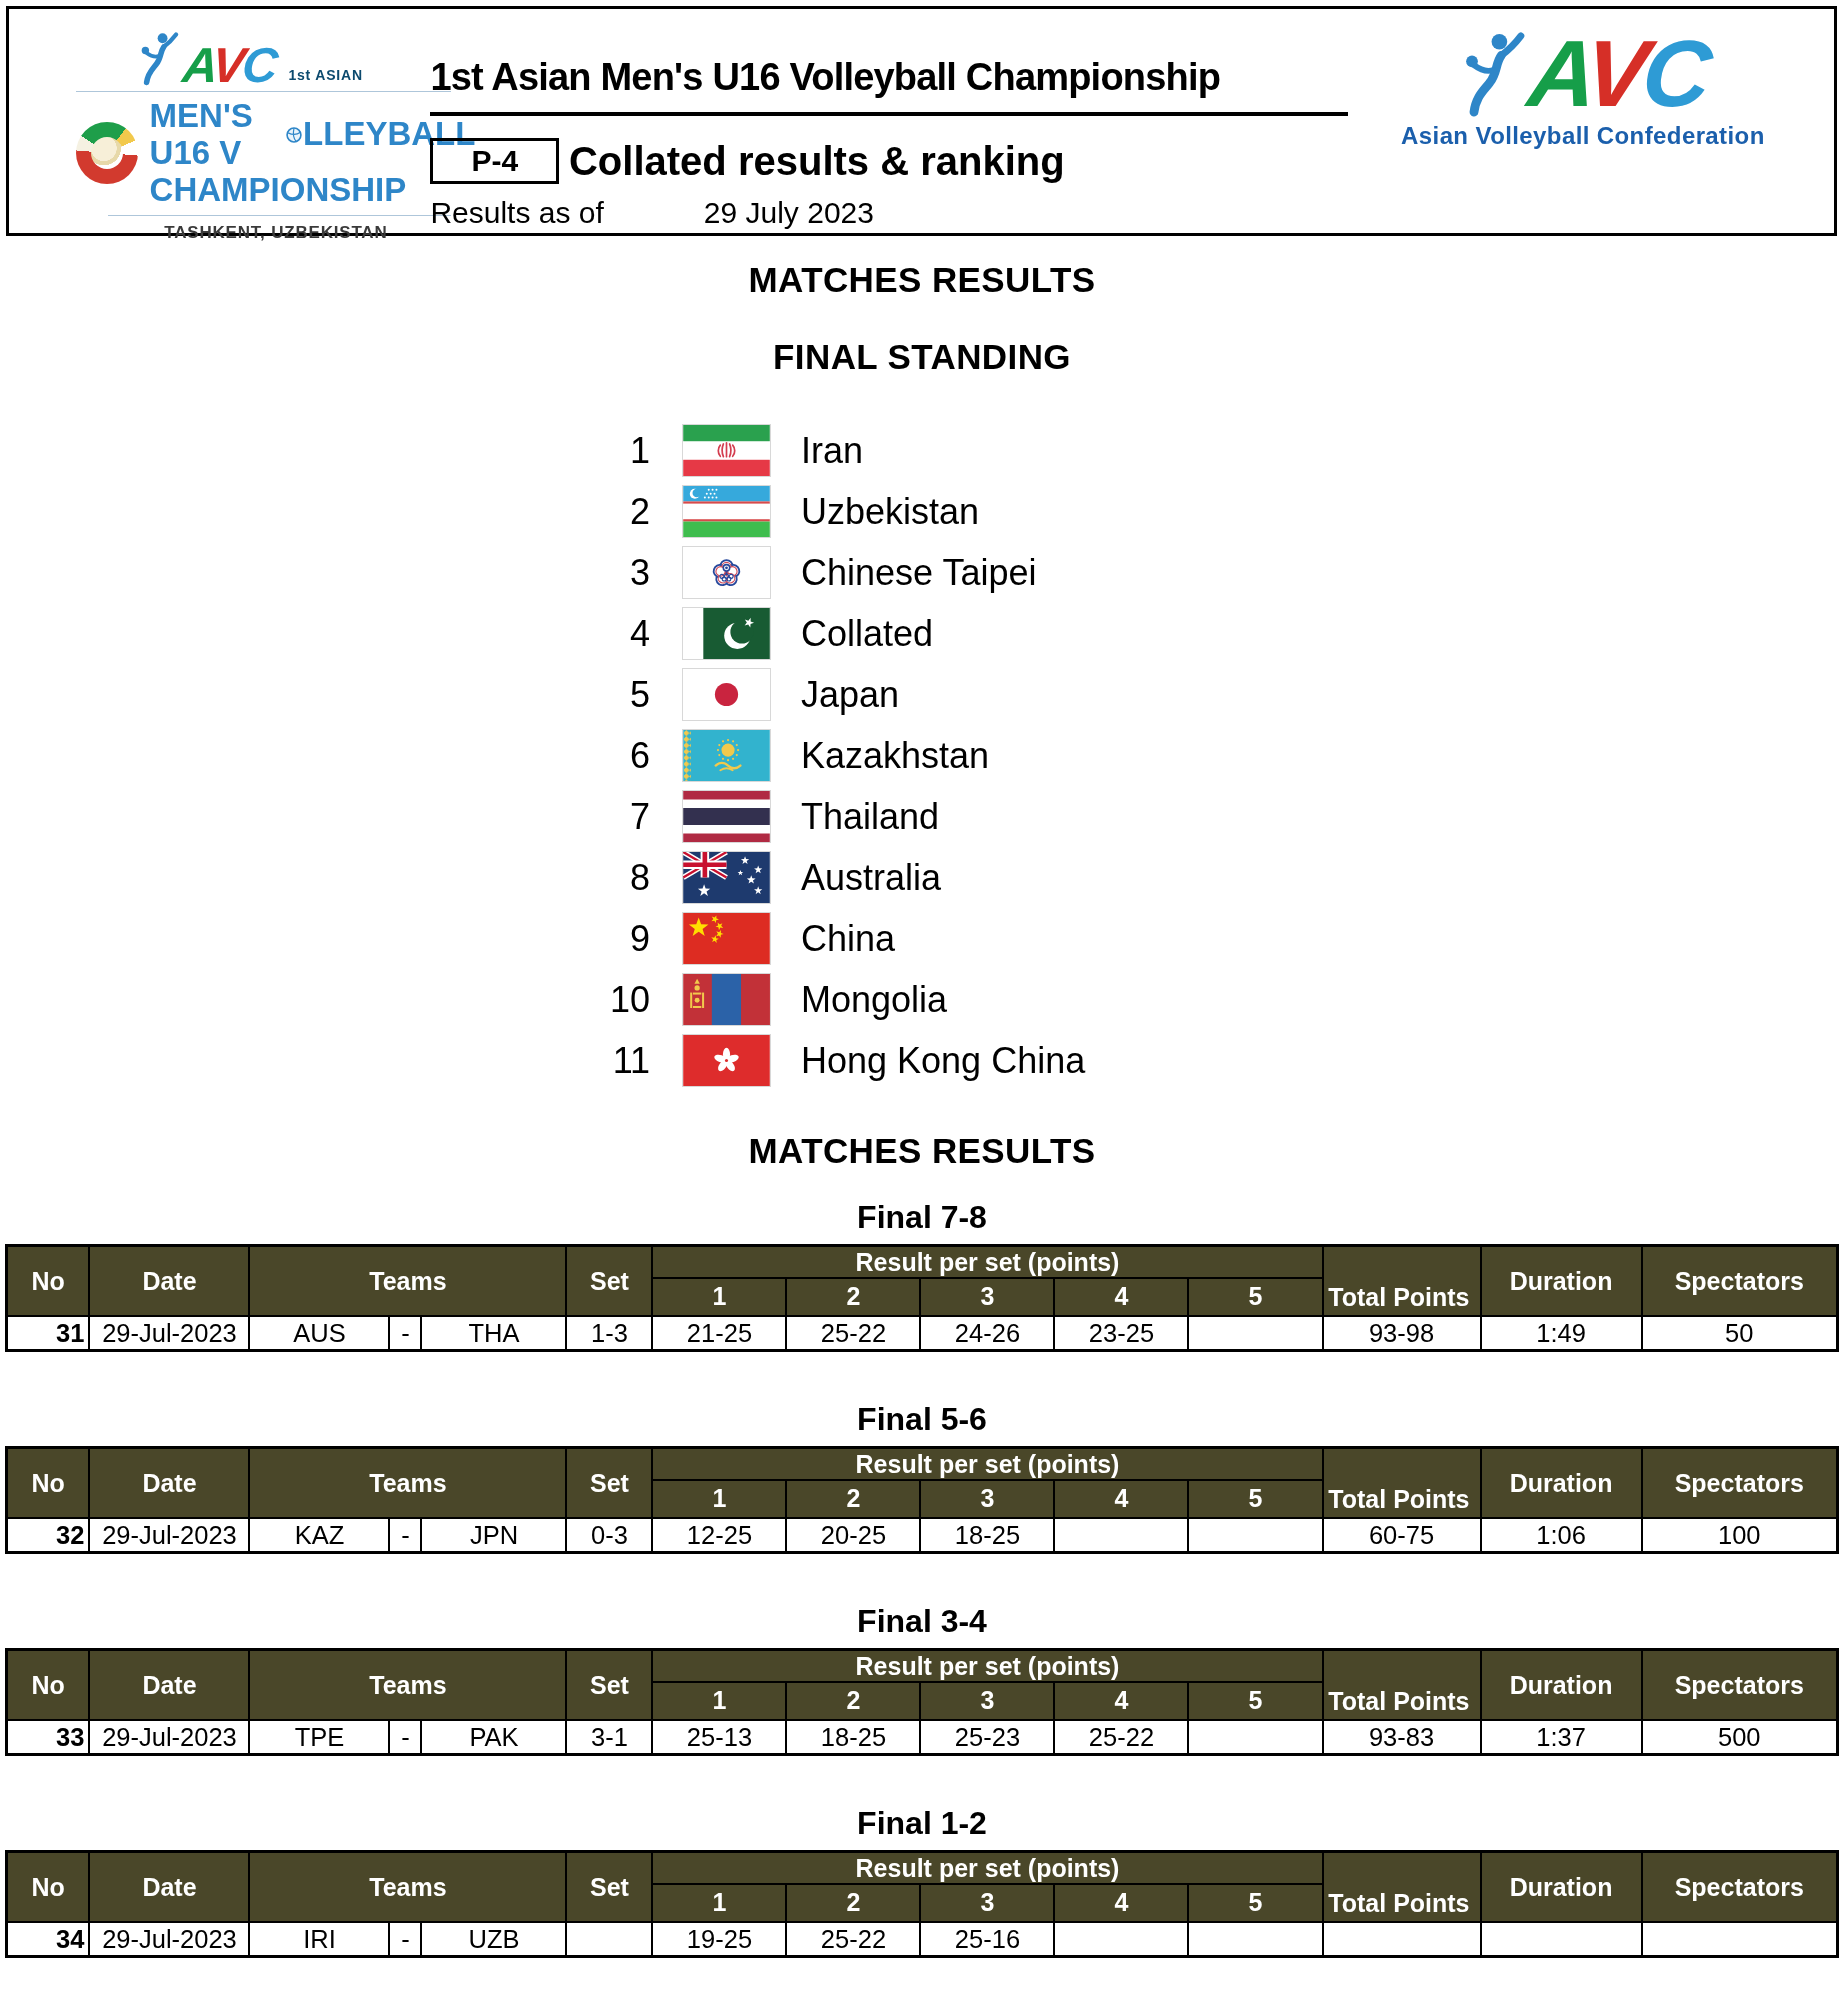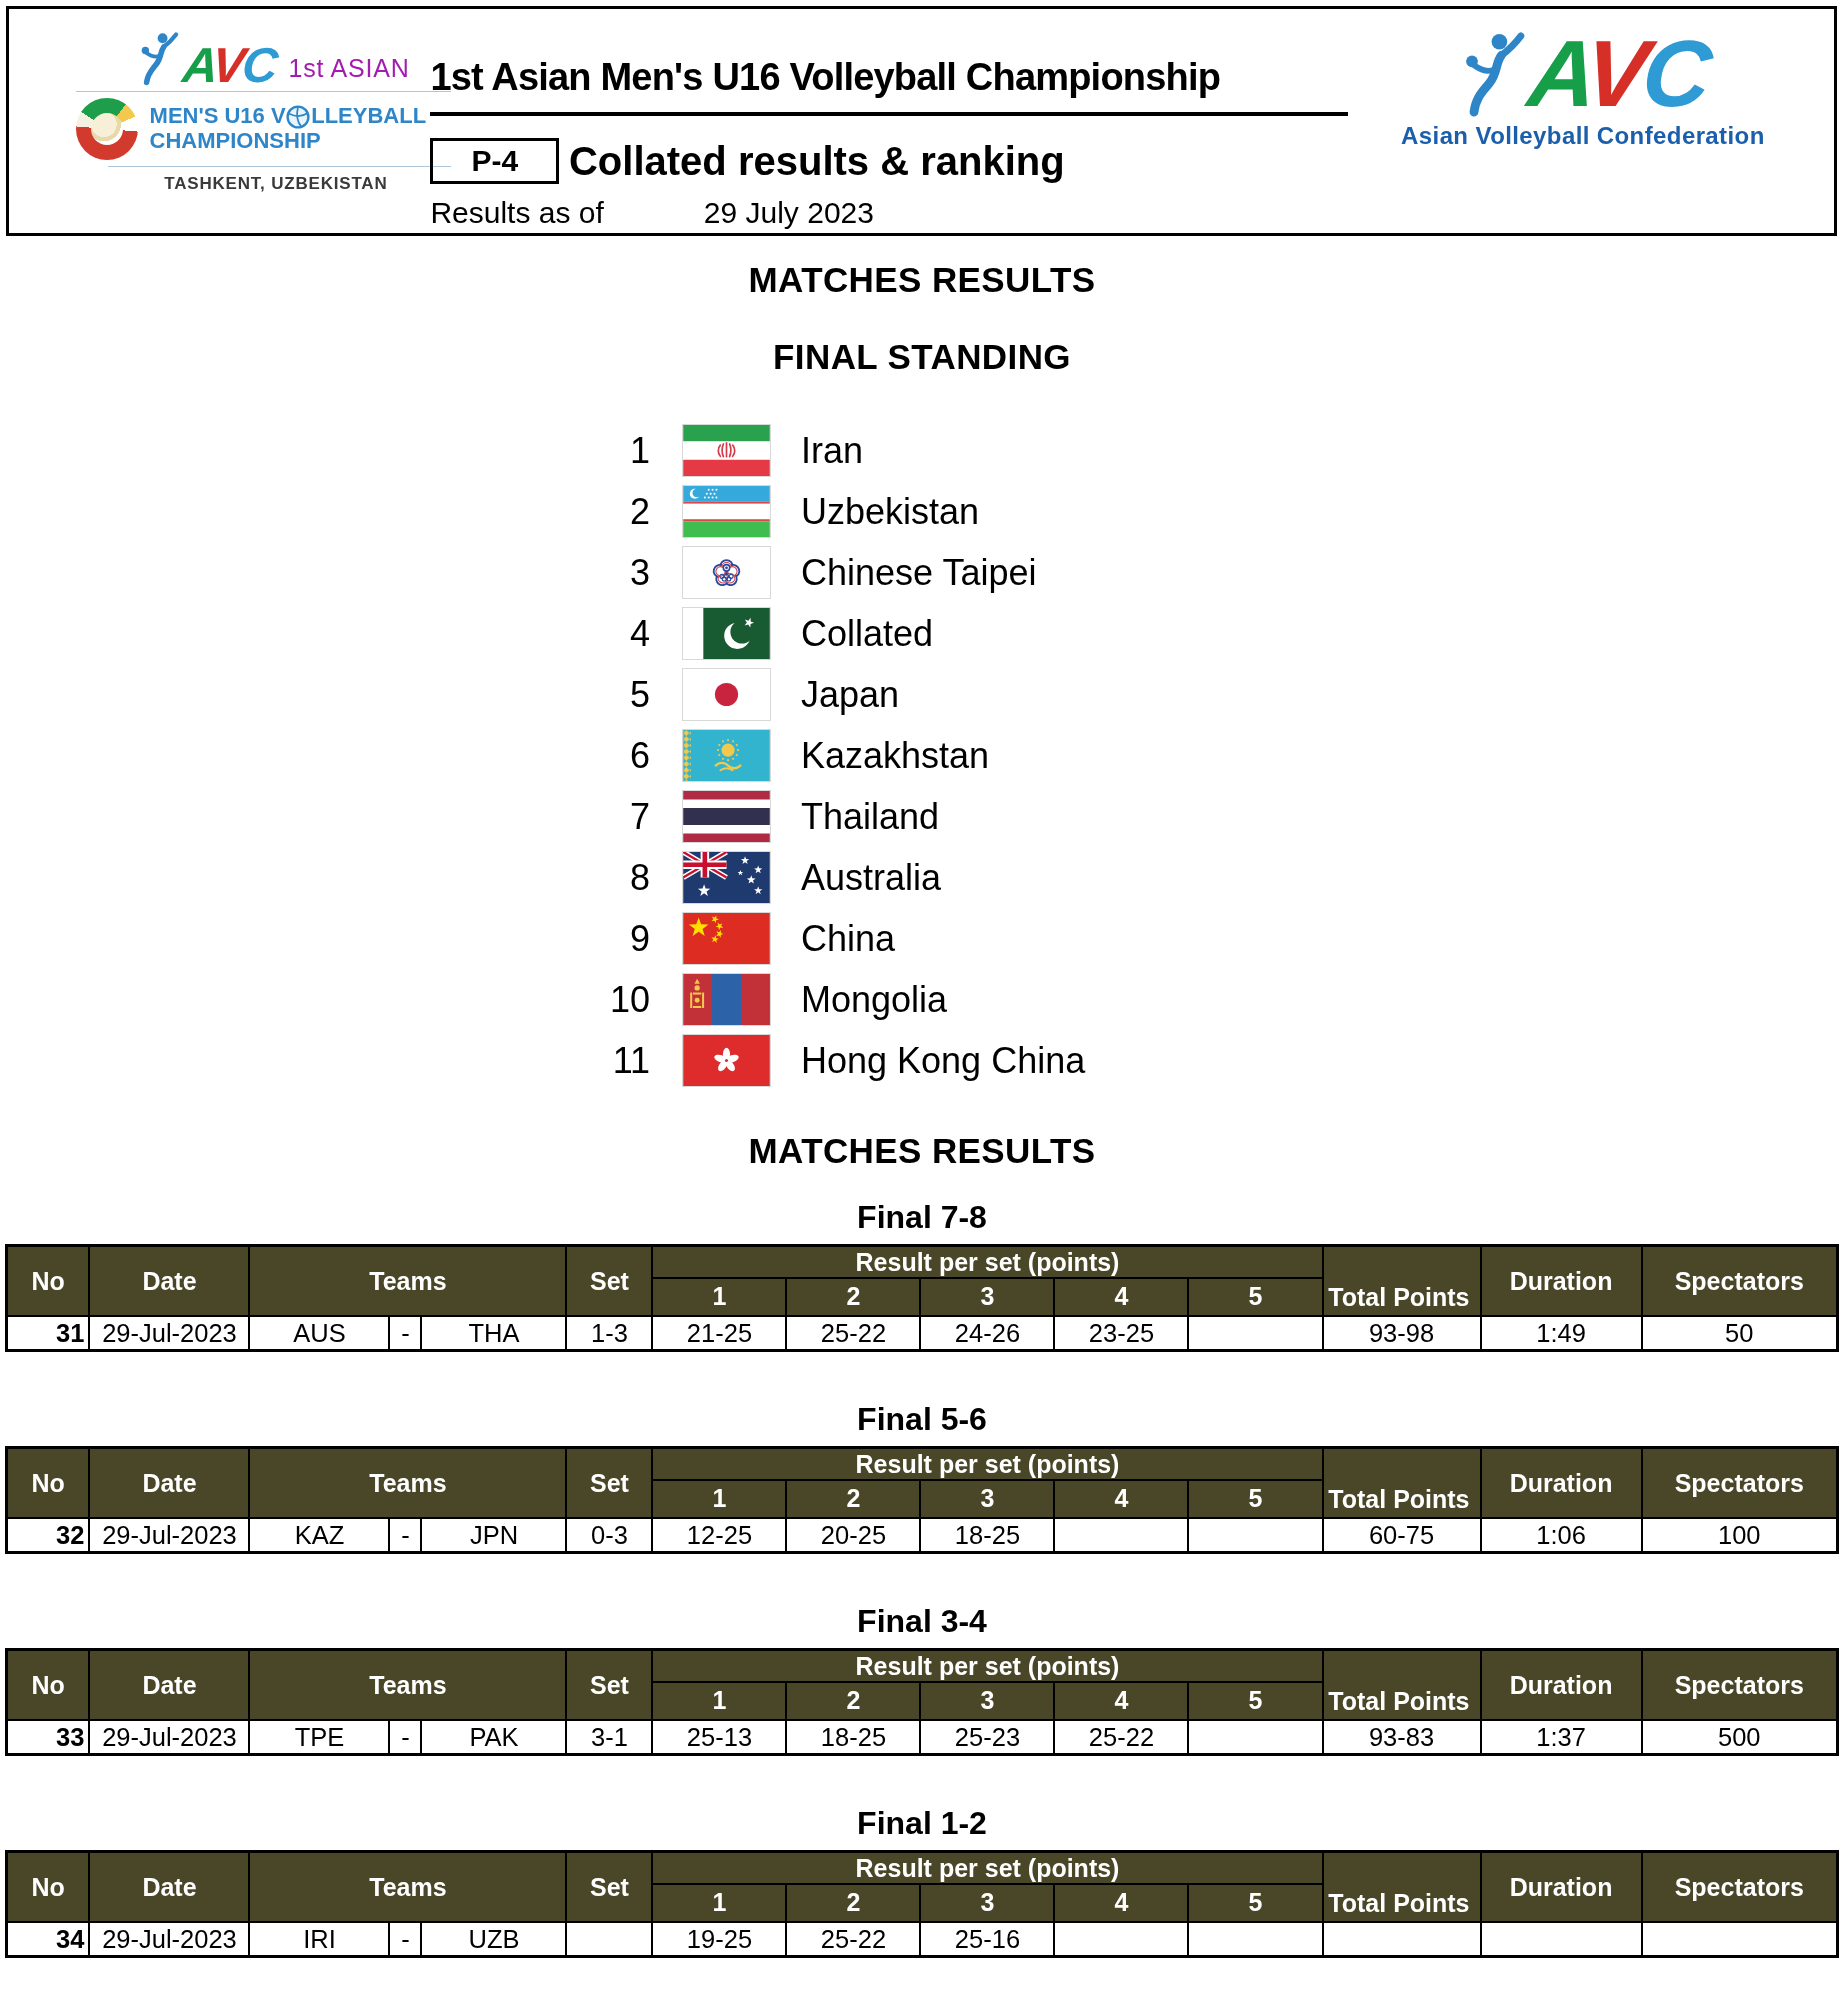--- a/index.html
+++ b/index.html
@@ -15,29 +15,29 @@
     border:3.2px solid #000; position:relative; background:#fff;
   }
   
   .left-logo { position:absolute; left:67px; top:21px; width:399px; }
   .l-row1 { display:flex; align-items:flex-end; margin-left:62px; }
   .avc-word { font-style:italic; font-weight:bold; letter-spacing:-2.4px; display:inline-block; transform:skewX(-6deg); line-height:0.9; }
   .avc-word .a { color:#169E49; }
   .avc-word .v { color:#D62F27; }
   .avc-word .c { color:#2E9BD5; }
   .left-logo .avc-word { font-size:49px; margin-left:1.6px; }
-  .edition { font-size:25px; font-weight:normal; color:#a21caf; margin:0 0 4.8px 12.8px; letter-spacing:0.8px; }
+  .edition { font-size:14px; font-weight:bold; color:#0c4a6e; margin:0 0 4.8px 12.8px; letter-spacing:0.8px; }
   .l-sep { border-top:1.6px solid #AEC6DA; width:375px; margin:3.2px 0 6.4px 0; }
   .l-row2 { display:flex; align-items:center; }
   .emblem { width:62px; height:62px; border-radius:50%; flex:0 0 auto;
     background:conic-gradient(from 210deg,#D23A2E 0 18%,#F5F1E2 18% 26%,#1E9E4A 26% 52%,#F2C94C 52% 60%,#ffffff 60% 68%,#D23A2E 68% 100%);
     position:relative; }
   .emblem::after { content:""; position:absolute; left:15px; top:15px; width:32px; height:32px; border-radius:50%;
     background:radial-gradient(circle at 40% 35%, #F7EFD8 0 45%, #E7D9A9 46% 60%, #fff 61%); }
-  .l-text { margin-left:11.2px; color:#2E86C8; font-weight:bold; font-size:22px; letter-spacing:0px; line-height:1.12; }
+  .l-text { margin-left:11.2px; color:#2E86C8; font-weight:bold; font-size:33px; letter-spacing:0px; line-height:1.12; }
   .l-line1 { display:flex; align-items:center; }
   .vball { margin:0 0.8px; }
   .l-sep2 { border-top:1.6px solid #AEC6DA; width:343px; margin:6.4px 0 6.4px 32px; }
   .location { font-size:17px; font-weight:bold; color:#3A3A3A; letter-spacing:0.8px; text-align:center; width:399px; }
   
   .center-block { position:absolute; left:421px; top:47px; width:974px; }
   .doc-title { font-size:38px; font-weight:bold; letter-spacing:-0.8px; white-space:nowrap; }
   .title-rule { border-top:4.8px solid #000; width:918px; margin-top:12.8px; }
   .p-line { display:flex; align-items:center; margin-top:22.3px; }
   .p-box { border:3.2px solid #000; width:129px; height:46px; display:flex; align-items:center; justify-content:center;

